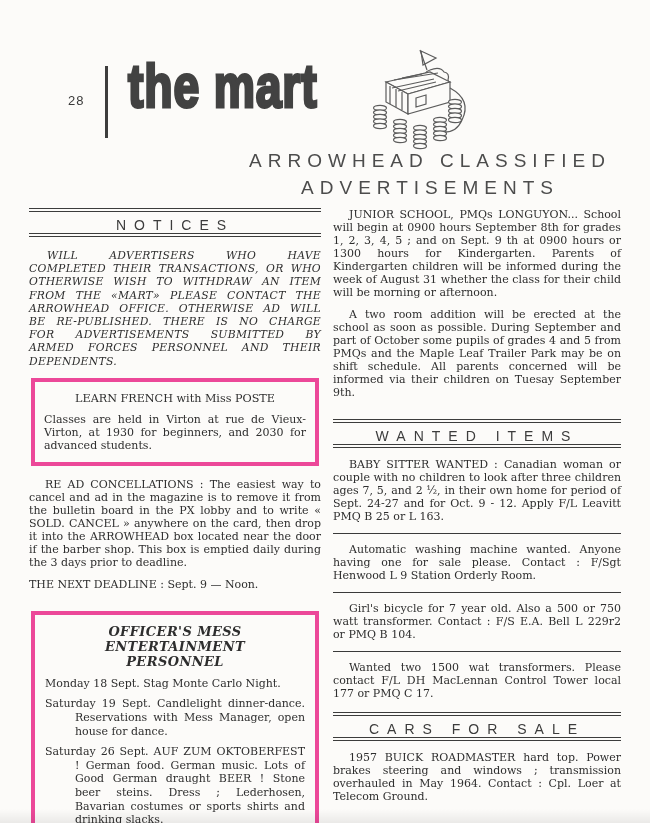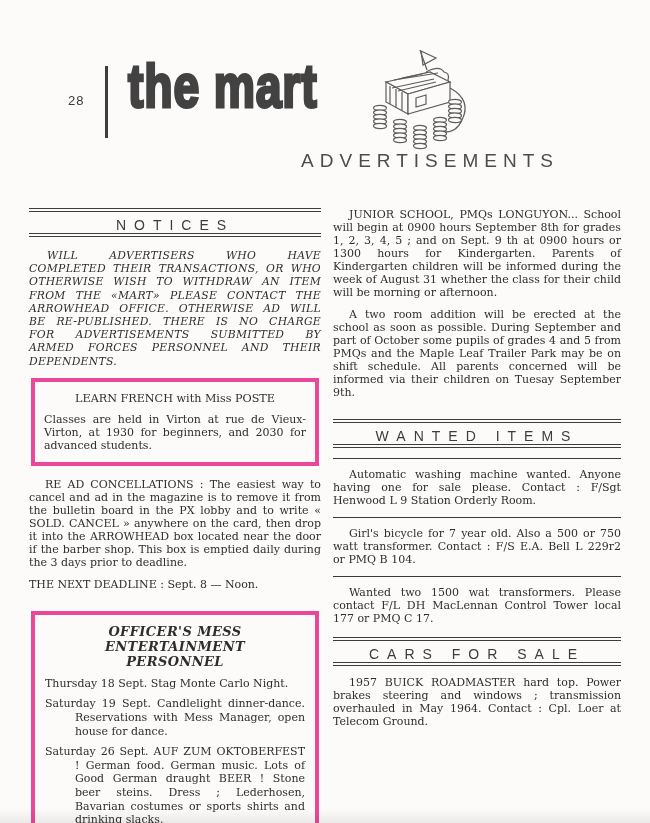--- a/index.html
+++ b/index.html
@@ -92,62 +92,64 @@
       <path d="M92,40 q22,12 12,32 q-7,16 -26,11"></path>
 
       <use href="#spr" x="22" y="60"></use>
       <use href="#spr" x="42" y="74"></use>
       <use href="#spr" x="62" y="80"></use>
       <use href="#spr" x="82" y="72"></use>
       <use href="#spr" x="97" y="54"></use>
     </svg>
 
     <div class="subtitle">
+      <div>ARROWHEAD  CLASSIFIED</div>
       <div>ADVERTISEMENTS</div>
     </div>
   </div>
 
   <div class="columns">
 
     <div class="col-left">
 
       <div class="section-header">
         <span>NOTICES</span>
       </div>
 
       <p class="notice-italic">WILL ADVERTISERS WHO HAVE COMPLETED THEIR TRANSACTIONS, OR WHO OTHERWISE WISH TO WITHDRAW AN ITEM FROM THE «MART» PLEASE CONTACT THE ARROWHEAD OFFICE. OTHERWISE AD WILL BE RE-PUBLISHED. THERE IS NO CHARGE FOR ADVERTISEMENTS SUBMITTED BY ARMED FORCES PERSONNEL AND THEIR DEPENDENTS.</p>
 
       <div class="ad-box">
         <div class="box-title">LEARN FRENCH with Miss POSTE</div>
         <p class="body-text">Classes are held in Virton at rue de Vieux-Virton, at 1930 for beginners, and 2030 for advanced students.</p>
       </div>
 
       <p class="body-text indent">RE AD CONCELLATIONS : The easiest way to cancel and ad in the magazine is to remove it from the bulletin board in the PX lobby and to write « SOLD. CANCEL » anywhere on the card, then drop it into the ARROWHEAD box located near the door if the barber shop. This box is emptied daily during the 3 days prior to deadline.</p>
-      <p class="deadline-line">THE NEXT DEADLINE : Sept. 8 — Noon.</p>
+      <p class="deadline-line">THE NEXT DEADLINE : Sept. 9 — Noon.</p>
 
       <div class="ad-box mess-box">
         <div class="mess-title">
           <div>OFFICER'S MESS ENTERTAINMENT</div>
           <div>PERSONNEL</div>
         </div>
-        <p class="event">Thursday 18 Sept. Stag Monte Carlo Night.</p>
+        <p class="event">Monday 18 Sept. Stag Monte Carlo Night.</p>
         <p class="event">Saturday 19 Sept. Candlelight dinner-dance. Reservations with Mess Manager, open house for dance.</p>
         <p class="event">Saturday 26 Sept. AUF ZUM OKTOBERFEST ! German food. German music. Lots of Good German draught BEER ! Stone beer steins. Dress ; Lederhosen, Bavarian costumes or sports shirts and drinking slacks.</p>
       </div>
     </div>
 
     <div class="col-right">
 
       <p class="body-text indent">JUNIOR SCHOOL, PMQs LONGUYON... School will begin at 0900 hours September 8th for grades 1, 2, 3, 4, 5 ; and on Sept. 9 th at 0900 hours or 1300 hours for Kindergarten. Parents of Kindergarten children will be informed during the week of August 31 whether the class for their child will be morning or afternoon.</p>
       <p class="body-text indent">A two room addition will be erected at the school as soon as possible. During September and part of October some pupils of grades 4 and 5 from PMQs and the Maple Leaf Trailer Park may be on shift schedule. All parents concerned will be informed via their children on Tuesay September 9th.</p>
 
       <div class="section-header mt-lg">
         <span>WANTED  ITEMS</span>
       </div>
 
+      <p class="body-text indent">BABY SITTER WANTED : Canadian woman or couple with no children to look after three children ages 7, 5, and 2 ½, in their own home for period of Sept. 24-27 and for Oct. 9 - 12. Apply F/L Leavitt PMQ B 25 or L 163.</p>
       <div class="ad-sep"></div>
       <p class="body-text indent">Automatic washing machine wanted. Anyone having one for sale please. Contact : F/Sgt Henwood L 9 Station Orderly Room.</p>
       <div class="ad-sep"></div>
       <p class="body-text indent">Girl's bicycle for 7 year old. Also a 500 or 750 watt transformer. Contact : F/S E.A. Bell L 229r2 or PMQ B 104.</p>
       <div class="ad-sep"></div>
       <p class="body-text indent">Wanted two 1500 wat transformers. Please contact F/L DH MacLennan Control Tower local 177 or PMQ C 17.</p>
 
       <div class="section-header mt-md">
         <span>CARS  FOR  SALE</span>
       </div>

